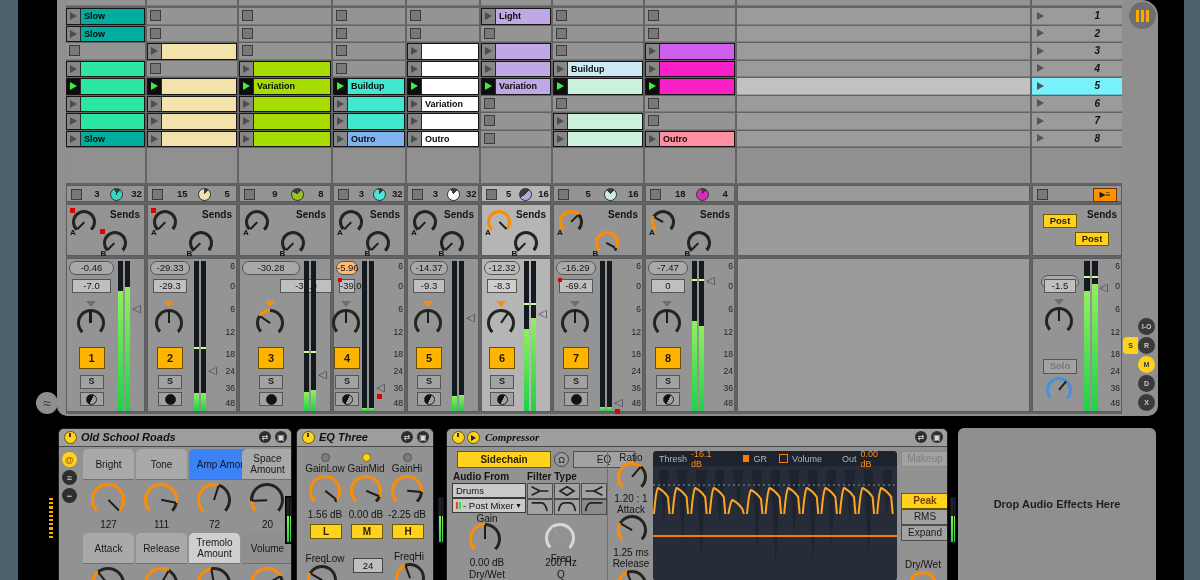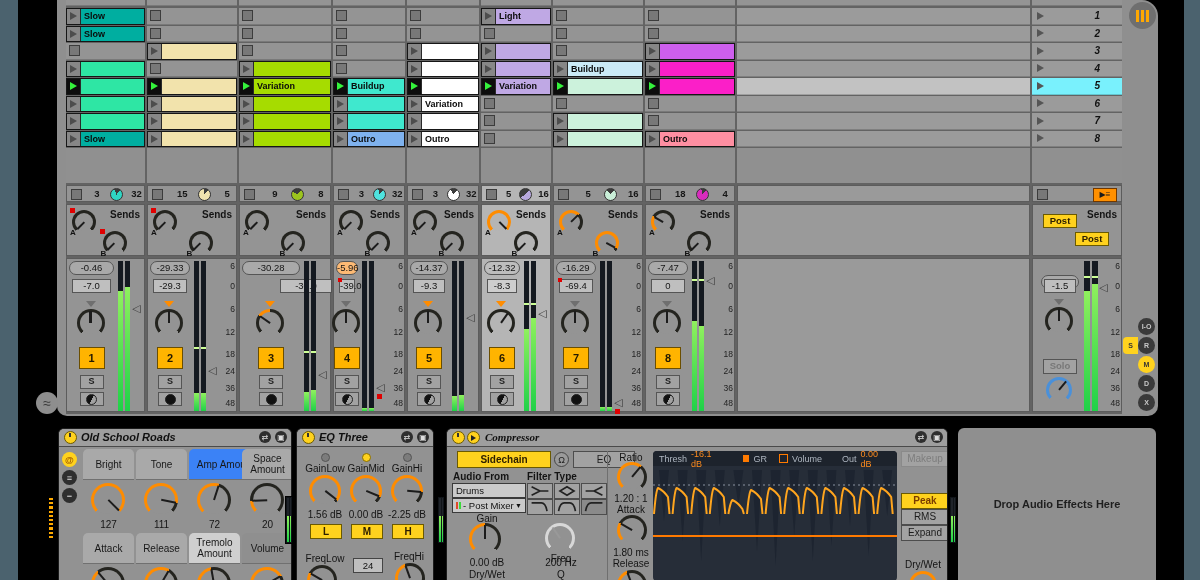--- a/index.html
+++ b/index.html
@@ -1074,21 +1074,21 @@
         <div class="knob" style="left: 170px; top: 33px; width: 30px; height: 30px; background: conic-gradient(from -135deg, rgb(255, 140, 0) 0deg, rgb(255, 140, 0) 175deg, rgb(36, 36, 31) 175deg, rgb(36, 36, 31) 270deg, transparent 270deg);">
           <div class="kface" style="background: rgb(146, 146, 146);"></div>
           <div class="kptr" style="transform: rotate(40deg); background: rgb(28, 28, 28);"></div>
         </div>
         <div class="plabel" style="position: absolute; left: 158px; top: 64px; width: 52px;">1.20 : 1</div>
         <div class="plabel" style="position: absolute; left: 162px; top: 75px; width: 44px;">Attack</div>
         <div class="knob" style="left: 170px; top: 86px; width: 30px; height: 30px; background: conic-gradient(from -135deg, rgb(255, 140, 0) 0deg, rgb(255, 140, 0) 75deg, rgb(36, 36, 31) 75deg, rgb(36, 36, 31) 270deg, transparent 270deg);">
           <div class="kface" style="background: rgb(146, 146, 146);"></div>
           <div class="kptr" style="transform: rotate(-60deg); background: rgb(28, 28, 28);"></div>
         </div>
-        <div class="plabel" style="position: absolute; left: 158px; top: 118px; width: 52px;">1.80 ms</div>
+        <div class="plabel" style="position: absolute; left: 158px; top: 118px; width: 52px;">1.25 ms</div>
         <div class="plabel" style="position: absolute; left: 158px; top: 129px; width: 52px;">Release</div>
         <div class="knob" style="left: 170px; top: 141px; width: 30px; height: 30px; background: conic-gradient(from -135deg, rgb(255, 140, 0) 0deg, rgb(255, 140, 0) 115deg, rgb(36, 36, 31) 115deg, rgb(36, 36, 31) 270deg, transparent 270deg);">
           <div class="kface" style="background: rgb(146, 146, 146);"></div>
           <div class="kptr" style="transform: rotate(-20deg); background: rgb(28, 28, 28);"></div>
         </div>
         <div style="position: absolute; left: 206px; top: 22px; width: 244px; height: 130px; border-radius: 4px; overflow: hidden; background: rgb(38, 45, 56);">
           <div style="position: absolute; left: 0px; top: 0px; right: 0px; height: 15px; background: rgb(29, 35, 44); display: flex; align-items: center; gap: 4px; padding: 0px 6px;">
             <div class="hdrtxt">Thresh</div>
             <div class="hdrval">-16.1 dB</div>
             <div style="margin-left: 14px; width: 7px; height: 7px; background: rgb(255, 122, 0);"></div>

